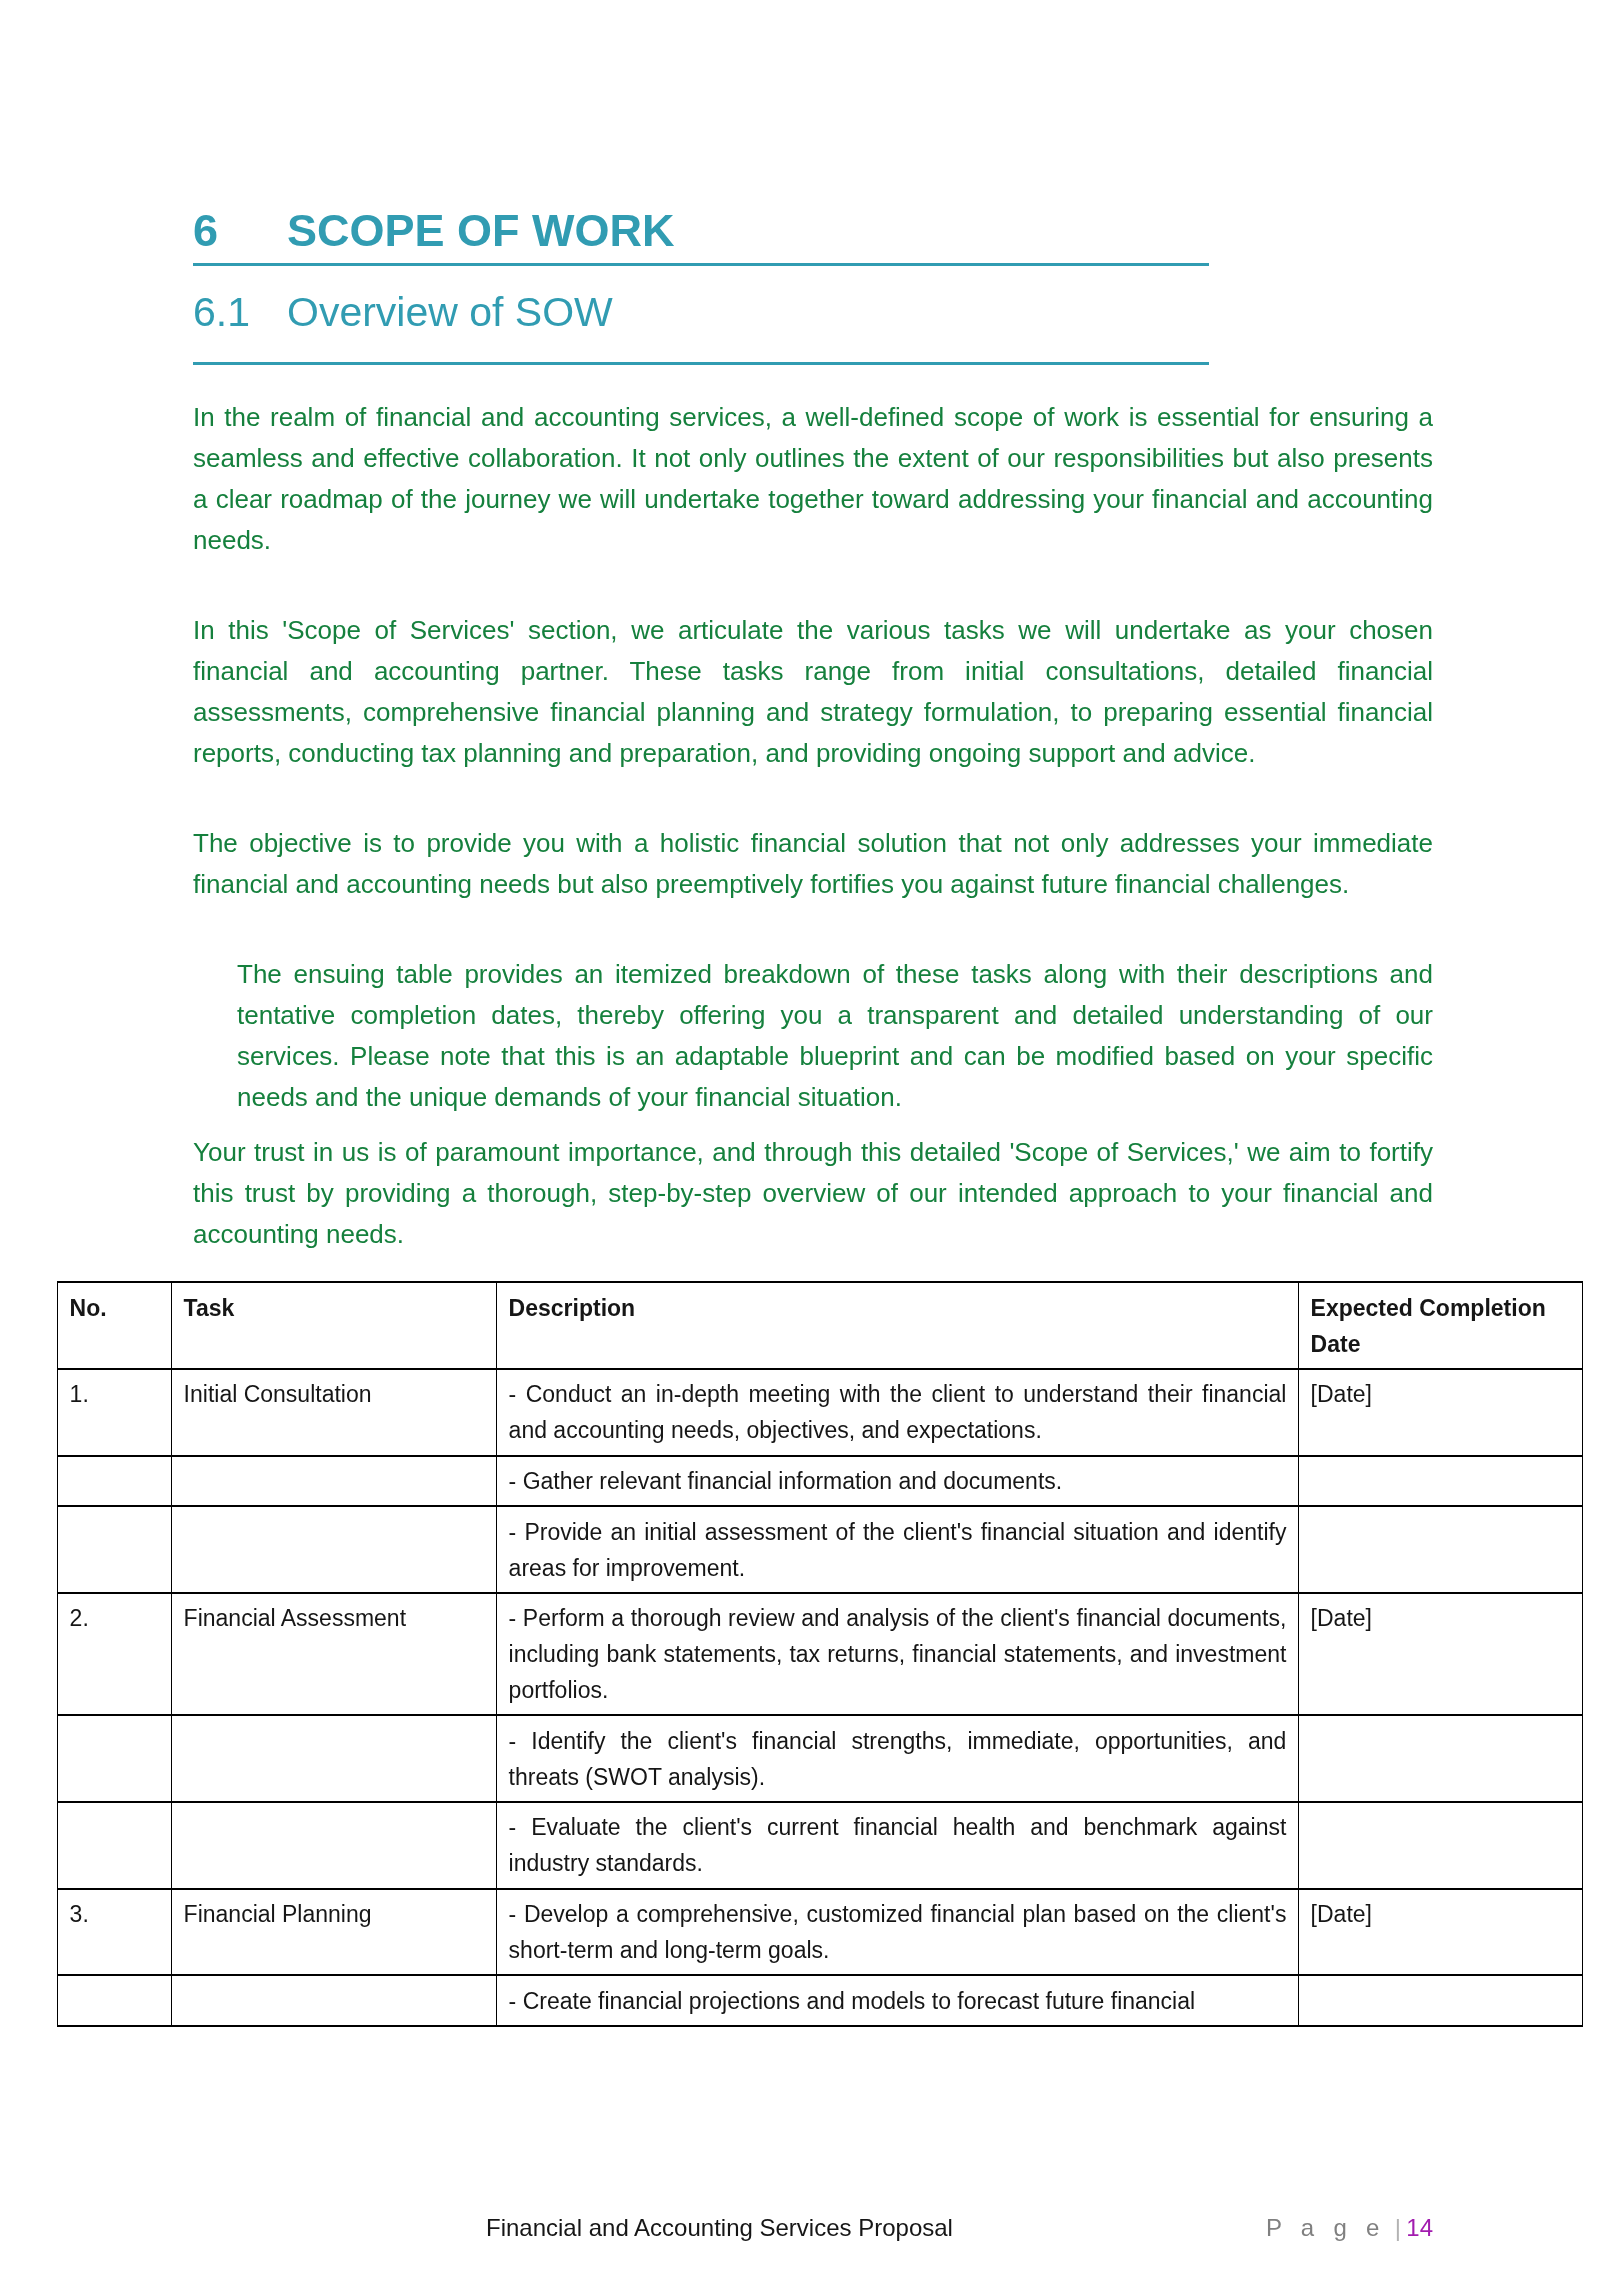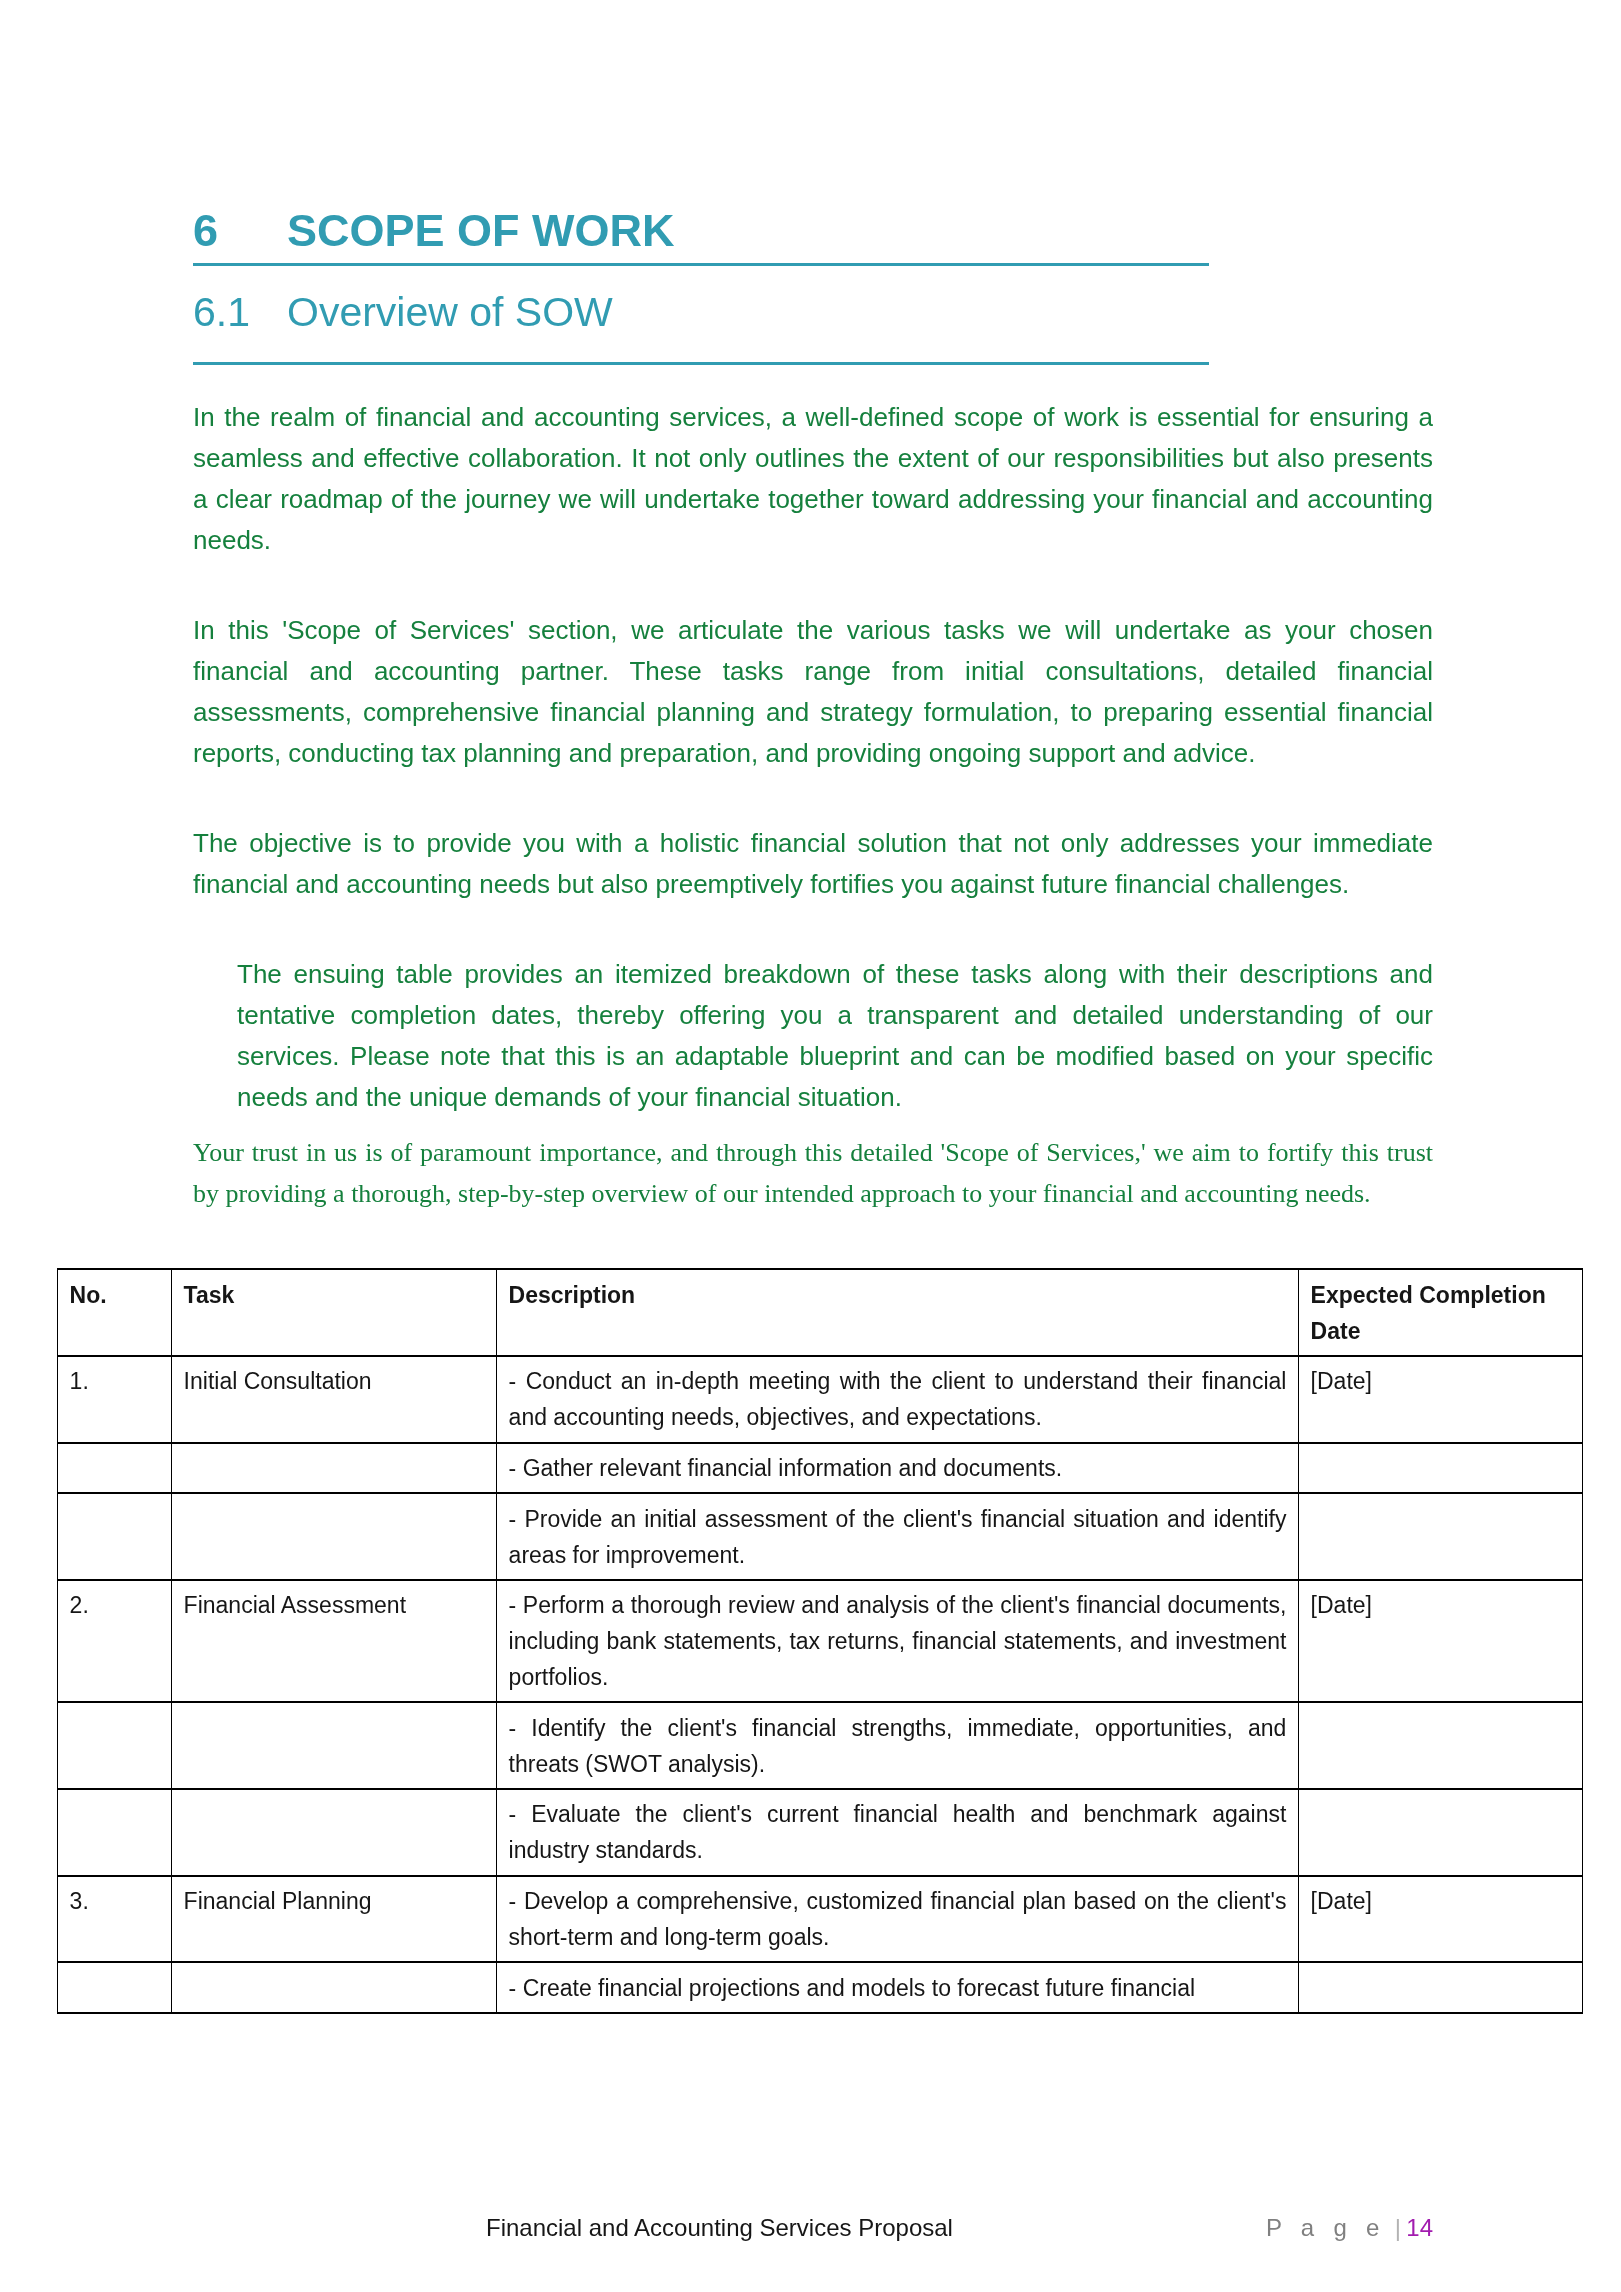--- a/index.html
+++ b/index.html
@@ -45,28 +45,28 @@
   
   .body-text{margin-top:32px;}
   .body-text p{
     margin:0 0 49px 0;
     font-size:26px;
     line-height:41px;
     text-align:justify;
     color:#15803d;
   }
   .body-text p.tight{margin-bottom:14.3px;margin-left:44px;}
-  .body-text p:last-child{margin-bottom:0;font-family:Liberation Serif, serif;}
+  .body-text p:last-child{margin-bottom:0;}
   
   table.sow{
     border-collapse:collapse;
     table-layout:fixed;
     width:1524px;
     margin-left:-136px;
-    margin-top:54px;
+    margin-top:26px;
     font-size:23px;
     line-height:36px;
   }
   table.sow col.c-no{width:114px;}
   table.sow col.c-task{width:325px;}
   table.sow col.c-desc{width:802px;}
   table.sow col.c-date{width:284px;}
   table.sow th, table.sow td{
     border-left:1.8px solid #000;
     border-right:1.8px solid #000;

